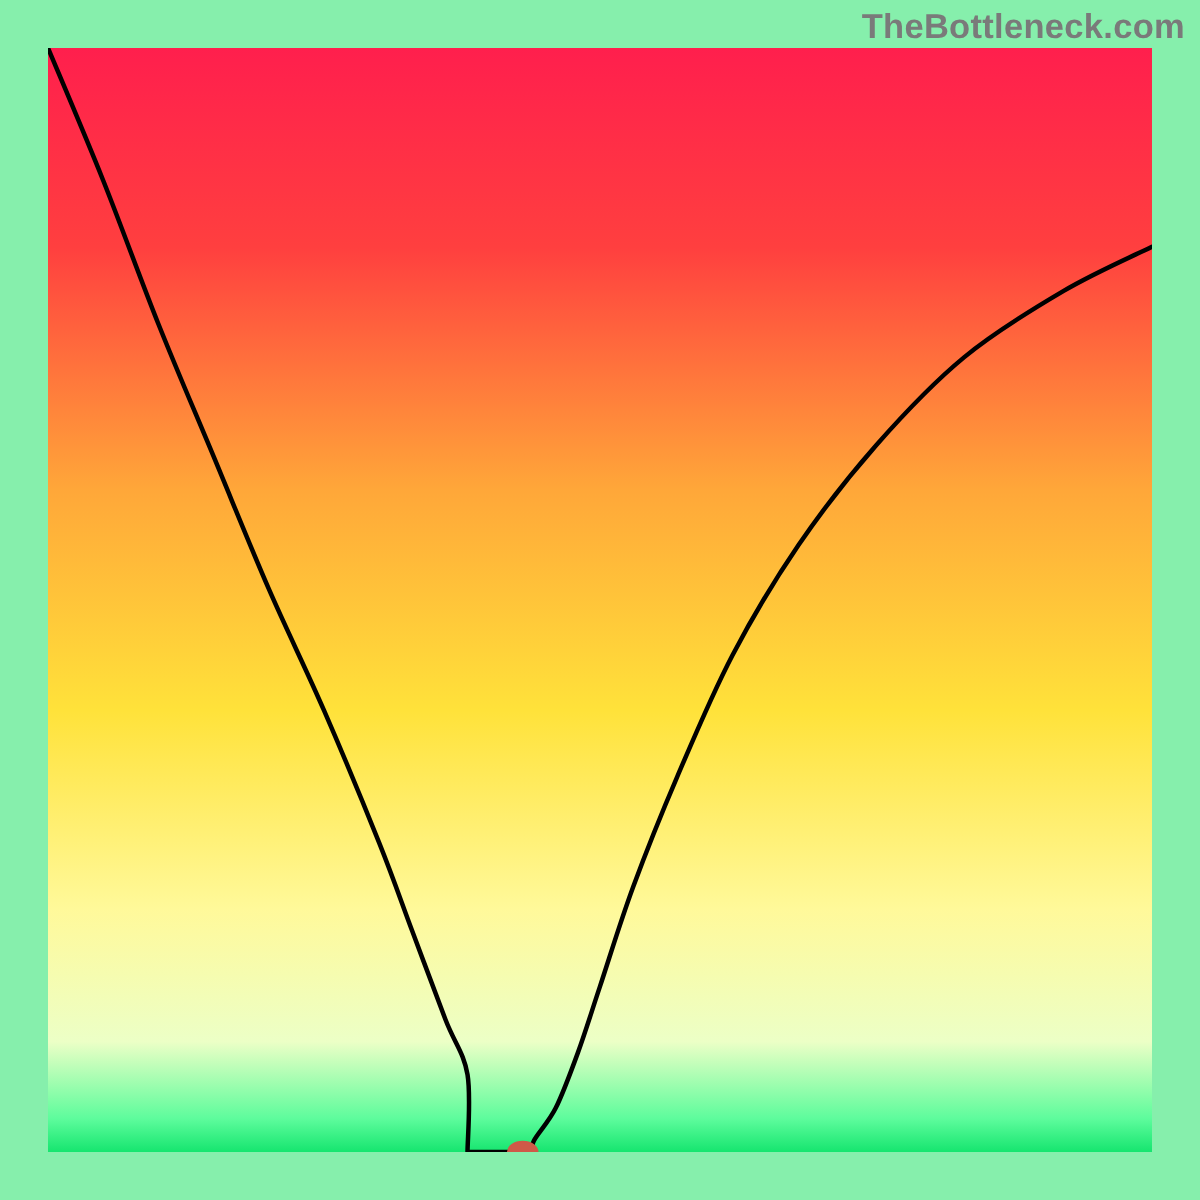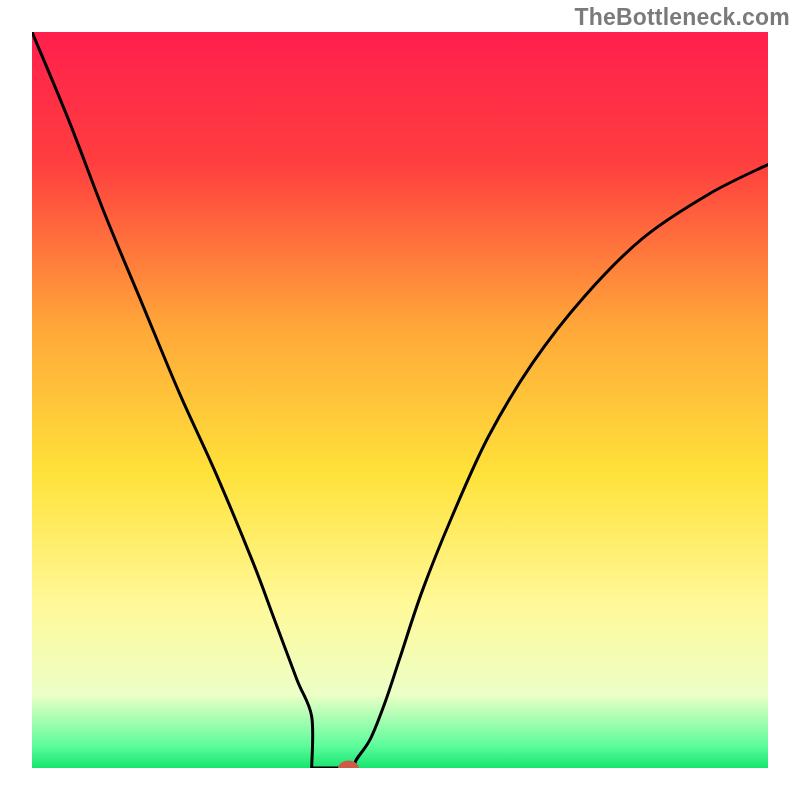--- a/index.html
+++ b/index.html
@@ -10,21 +10,21 @@
     background: #000;
     overflow: hidden;
     font-family: Arial, Helvetica, sans-serif;
   }
   .frame {
     position: absolute;
     top: 0;
     left: 0;
     width: 800px;
     height: 800px;
-    background: #ffffff;
+    background: #86efac;
   }
   .watermark {
     position: absolute;
     top: 4px;
     right: 10px;
     color: #7a7a7a;
     font-size: 23px;
     font-weight: 600;
     letter-spacing: 0.2px;
     user-select: none;

